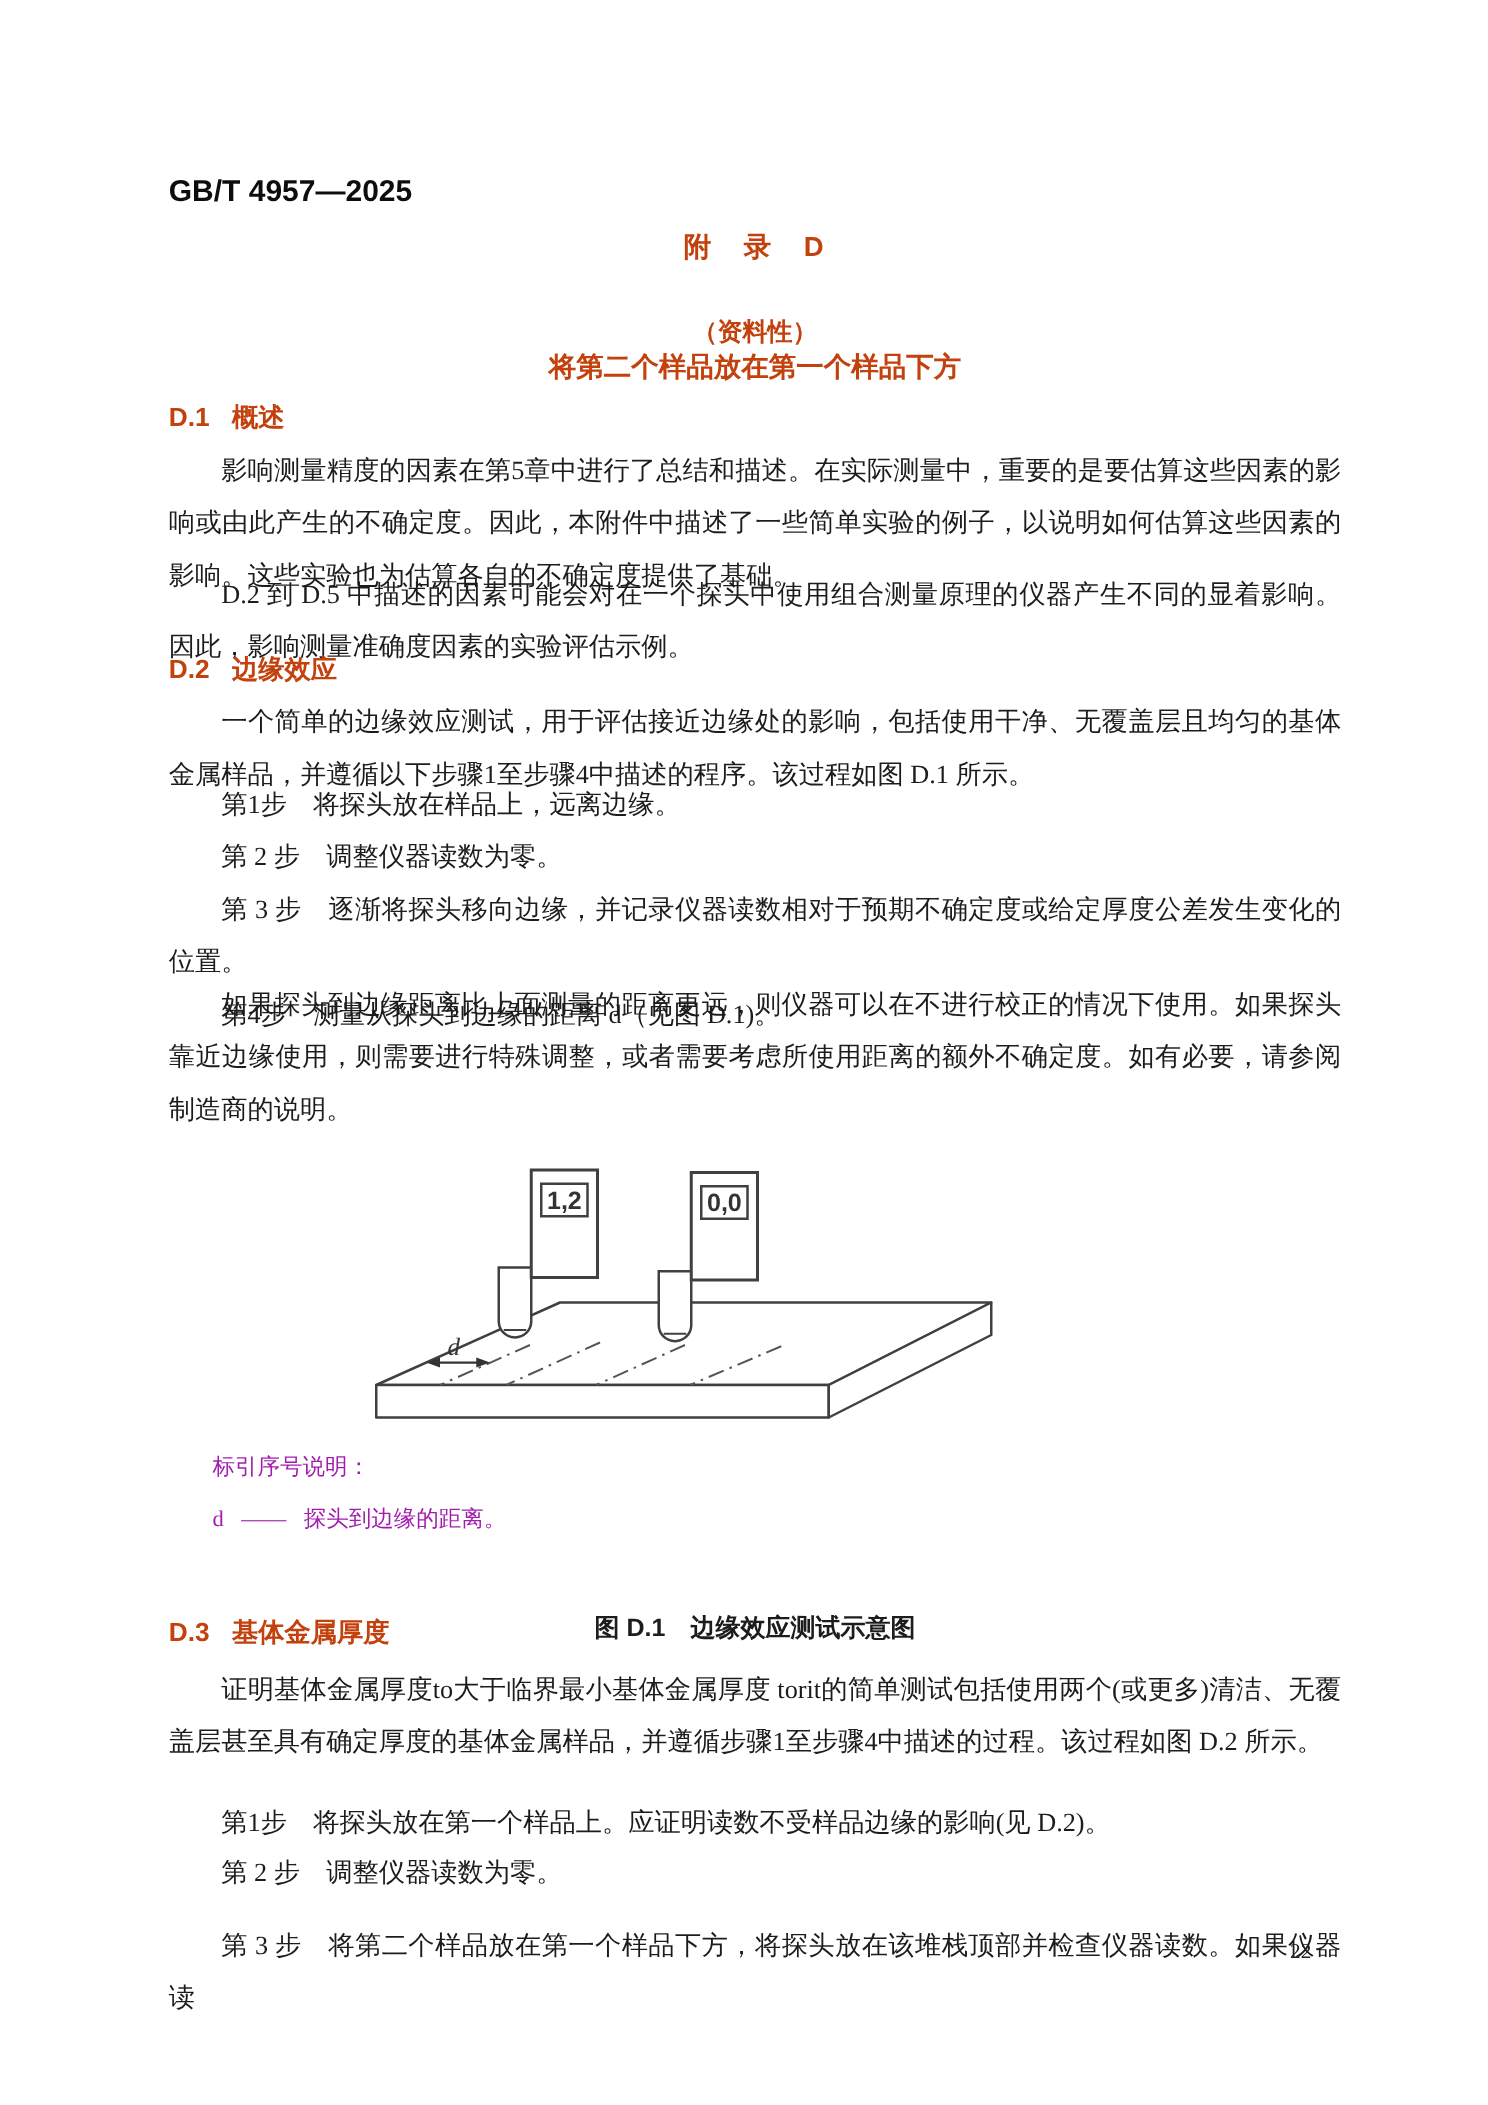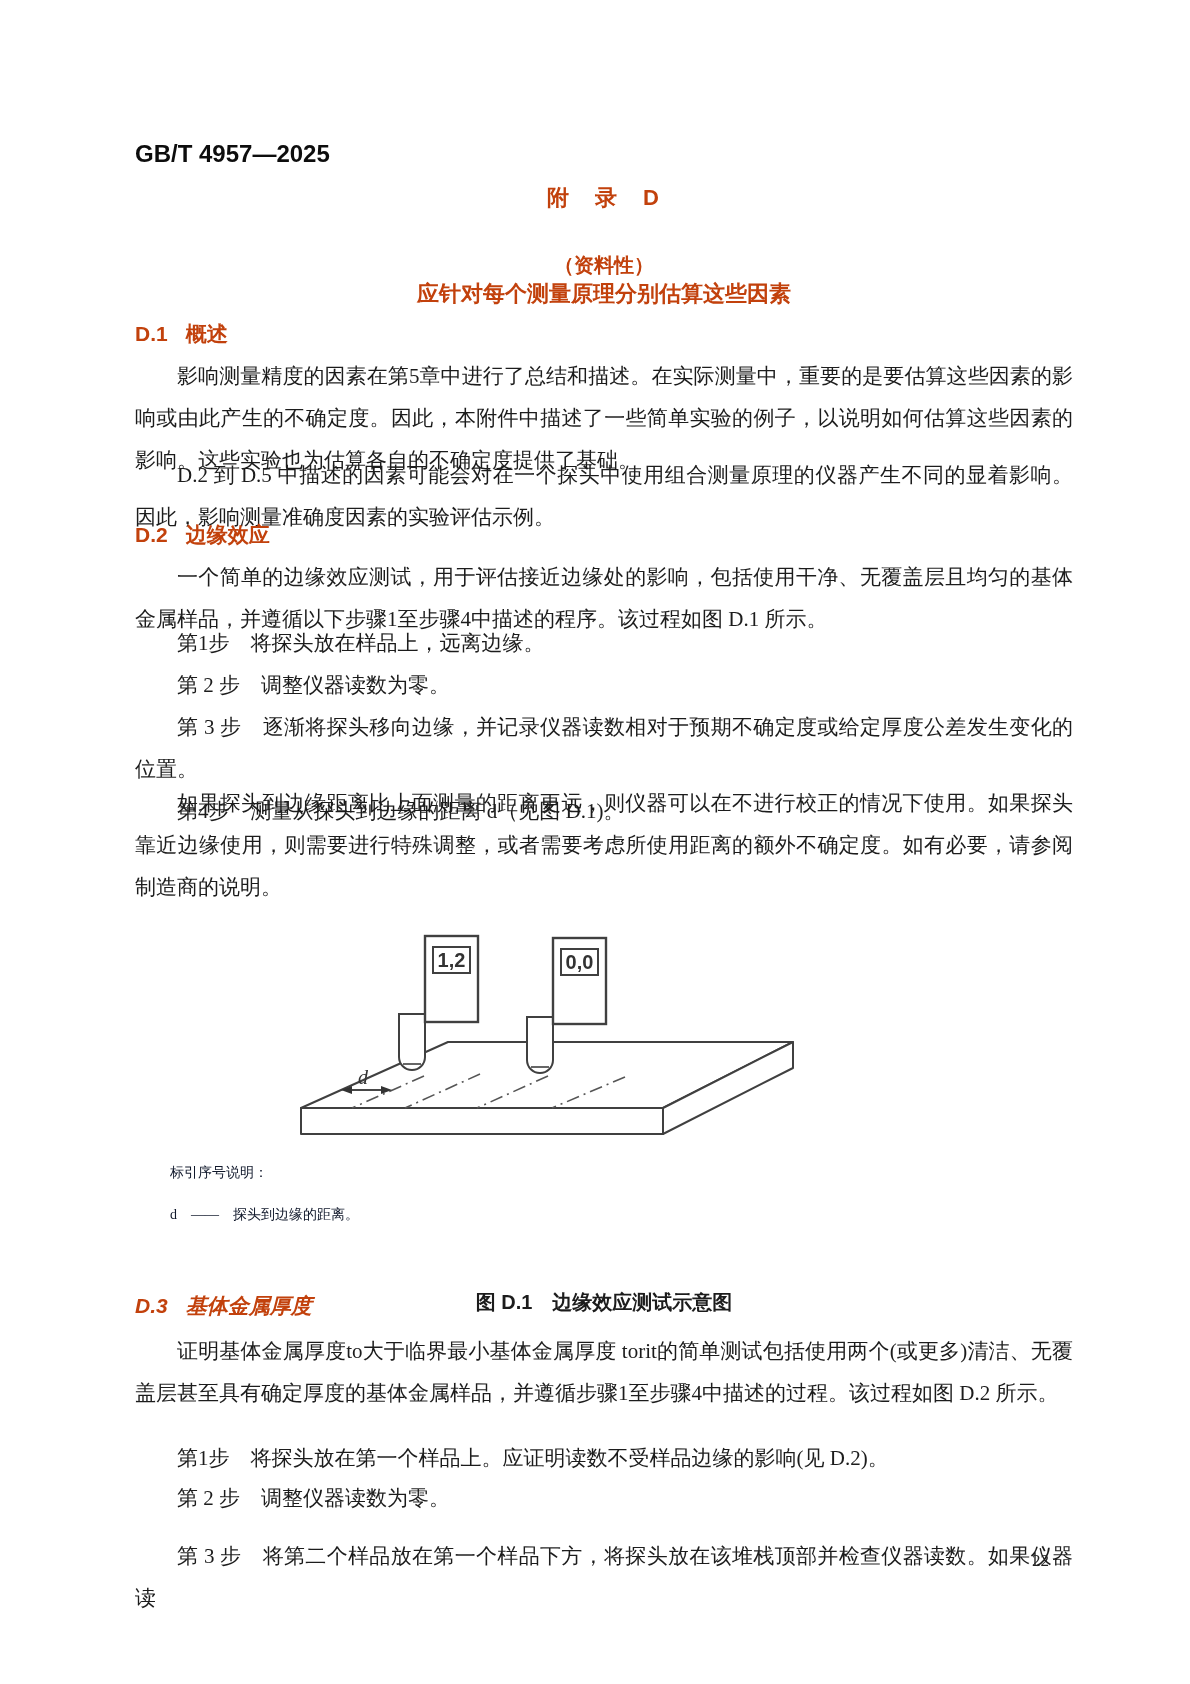--- a/index.html
+++ b/index.html
@@ -21,21 +21,21 @@
   }
   .heading .sec-title{margin-left:18px;}
   .center{text-align:center;}
   .doc-number{
     font-family:"Liberation Sans","DejaVu Sans",sans-serif;
     font-weight:bold;font-size:24px;color:#0d0d0d;
   }
   .appendix-title{font-size:22px;letter-spacing:2px;}
   .doc-title{font-size:22px;}
   .informative{font-size:20px;}
-  .legend{font-size:14px;line-height:26px;color:#0f172a;}
+  .legend{font-size:18px;line-height:26px;color:#a21caf;}
   .legend-item span{display:inline-block;}
   .legend-dash{margin:0 14px;}
   .caption{
     font-family:"Liberation Sans","DejaVu Sans",sans-serif;
     font-weight:bold;font-size:20px;margin-top:46px;
   }
   .page-num{font-size:17px;color:#222;}
   figure{margin:0;}
   .gauge-text{
     font-family:"Liberation Sans","DejaVu Sans",sans-serif;
@@ -46,21 +46,21 @@
     font-style:italic;font-size:20px;fill:#333;
   }
 </style>
 </head>
 <body>
 
 <div class="abs col doc-number" style="top:140px;">GB/T 4957—2025</div>
 
 <div class="abs col center heading appendix-title" style="top:183px;">附　录　D</div>
 <div class="abs col center heading informative" style="top:252px;">（资料性）</div>
-<div class="abs col center heading doc-title" style="top:279px;">应针对每个测量原理分别估算这些因素</div>
+<div class="abs col center heading doc-title" style="top:279px;">将第二个样品放在第一个样品下方</div>
 
 <div class="abs col heading" style="top:320px;">
   <span>D.1</span><span class="sec-title">概述</span>
 </div>
 <p class="abs col body-text" style="top:355px;">影响测量精度的因素在第5章中进行了总结和描述。在实际测量中，重要的是要估算这些因素的影响或由此产生的不确定度。因此，本附件中描述了一些简单实验的例子，以说明如何估算这些因素的影响。这些实验也为估算各自的不确定度提供了基础。</p>
 <p class="abs col body-text" style="top:454px;">D.2 到 D.5 中描述的因素可能会对在一个探头中使用组合测量原理的仪器产生不同的显着影响。因此，影响测量准确度因素的实验评估示例。</p>
 
 <div class="abs col heading" style="top:521px;">
   <span>D.2</span><span class="sec-title">边缘效应</span>
 </div>
@@ -117,21 +117,21 @@
   </svg>
 </figure>
 
 <div class="abs legend" style="left:170px;top:1160px;">标引序号说明：</div>
 <div class="abs legend legend-item" style="left:170px;top:1202px;">
   <span>d</span><span class="legend-dash">——</span><span>探头到边缘的距离。</span>
 </div>
 
 <div class="abs col center caption" style="top:1243px;">图 D.1　边缘效应测试示意图</div>
 
-<div class="abs col heading" style="top:1292px;font-style:italic;">
+<div class="abs col heading" style="top:1292px;">
   <span>D.3</span><span class="sec-title">基体金属厚度</span>
 </div>
 <p class="abs col body-text" style="top:1330px;">证明基体金属厚度to大于临界最小基体金属厚度 torit的简单测试包括使用两个(或更多)清洁、无覆盖层甚至具有确定厚度的基体金属样品，并遵循步骤1至步骤4中描述的过程。该过程如图 D.2 所示。</p>
 <p class="abs col body-text" style="top:1437px;">第1步　将探头放在第一个样品上。应证明读数不受样品边缘的影响(见 D.2)。</p>
 <p class="abs col body-text" style="top:1477px;">第 2 步　调整仪器读数为零。</p>
 <p class="abs col body-text" style="top:1517px;margin-top:18px;">第 3 步　将第二个样品放在第一个样品下方，将探头放在该堆栈顶部并检查仪器读数。如果仪器读</p>
 
 <div class="abs page-num" style="left:1032px;top:1551px;">22</div>
 
 </body></html>

